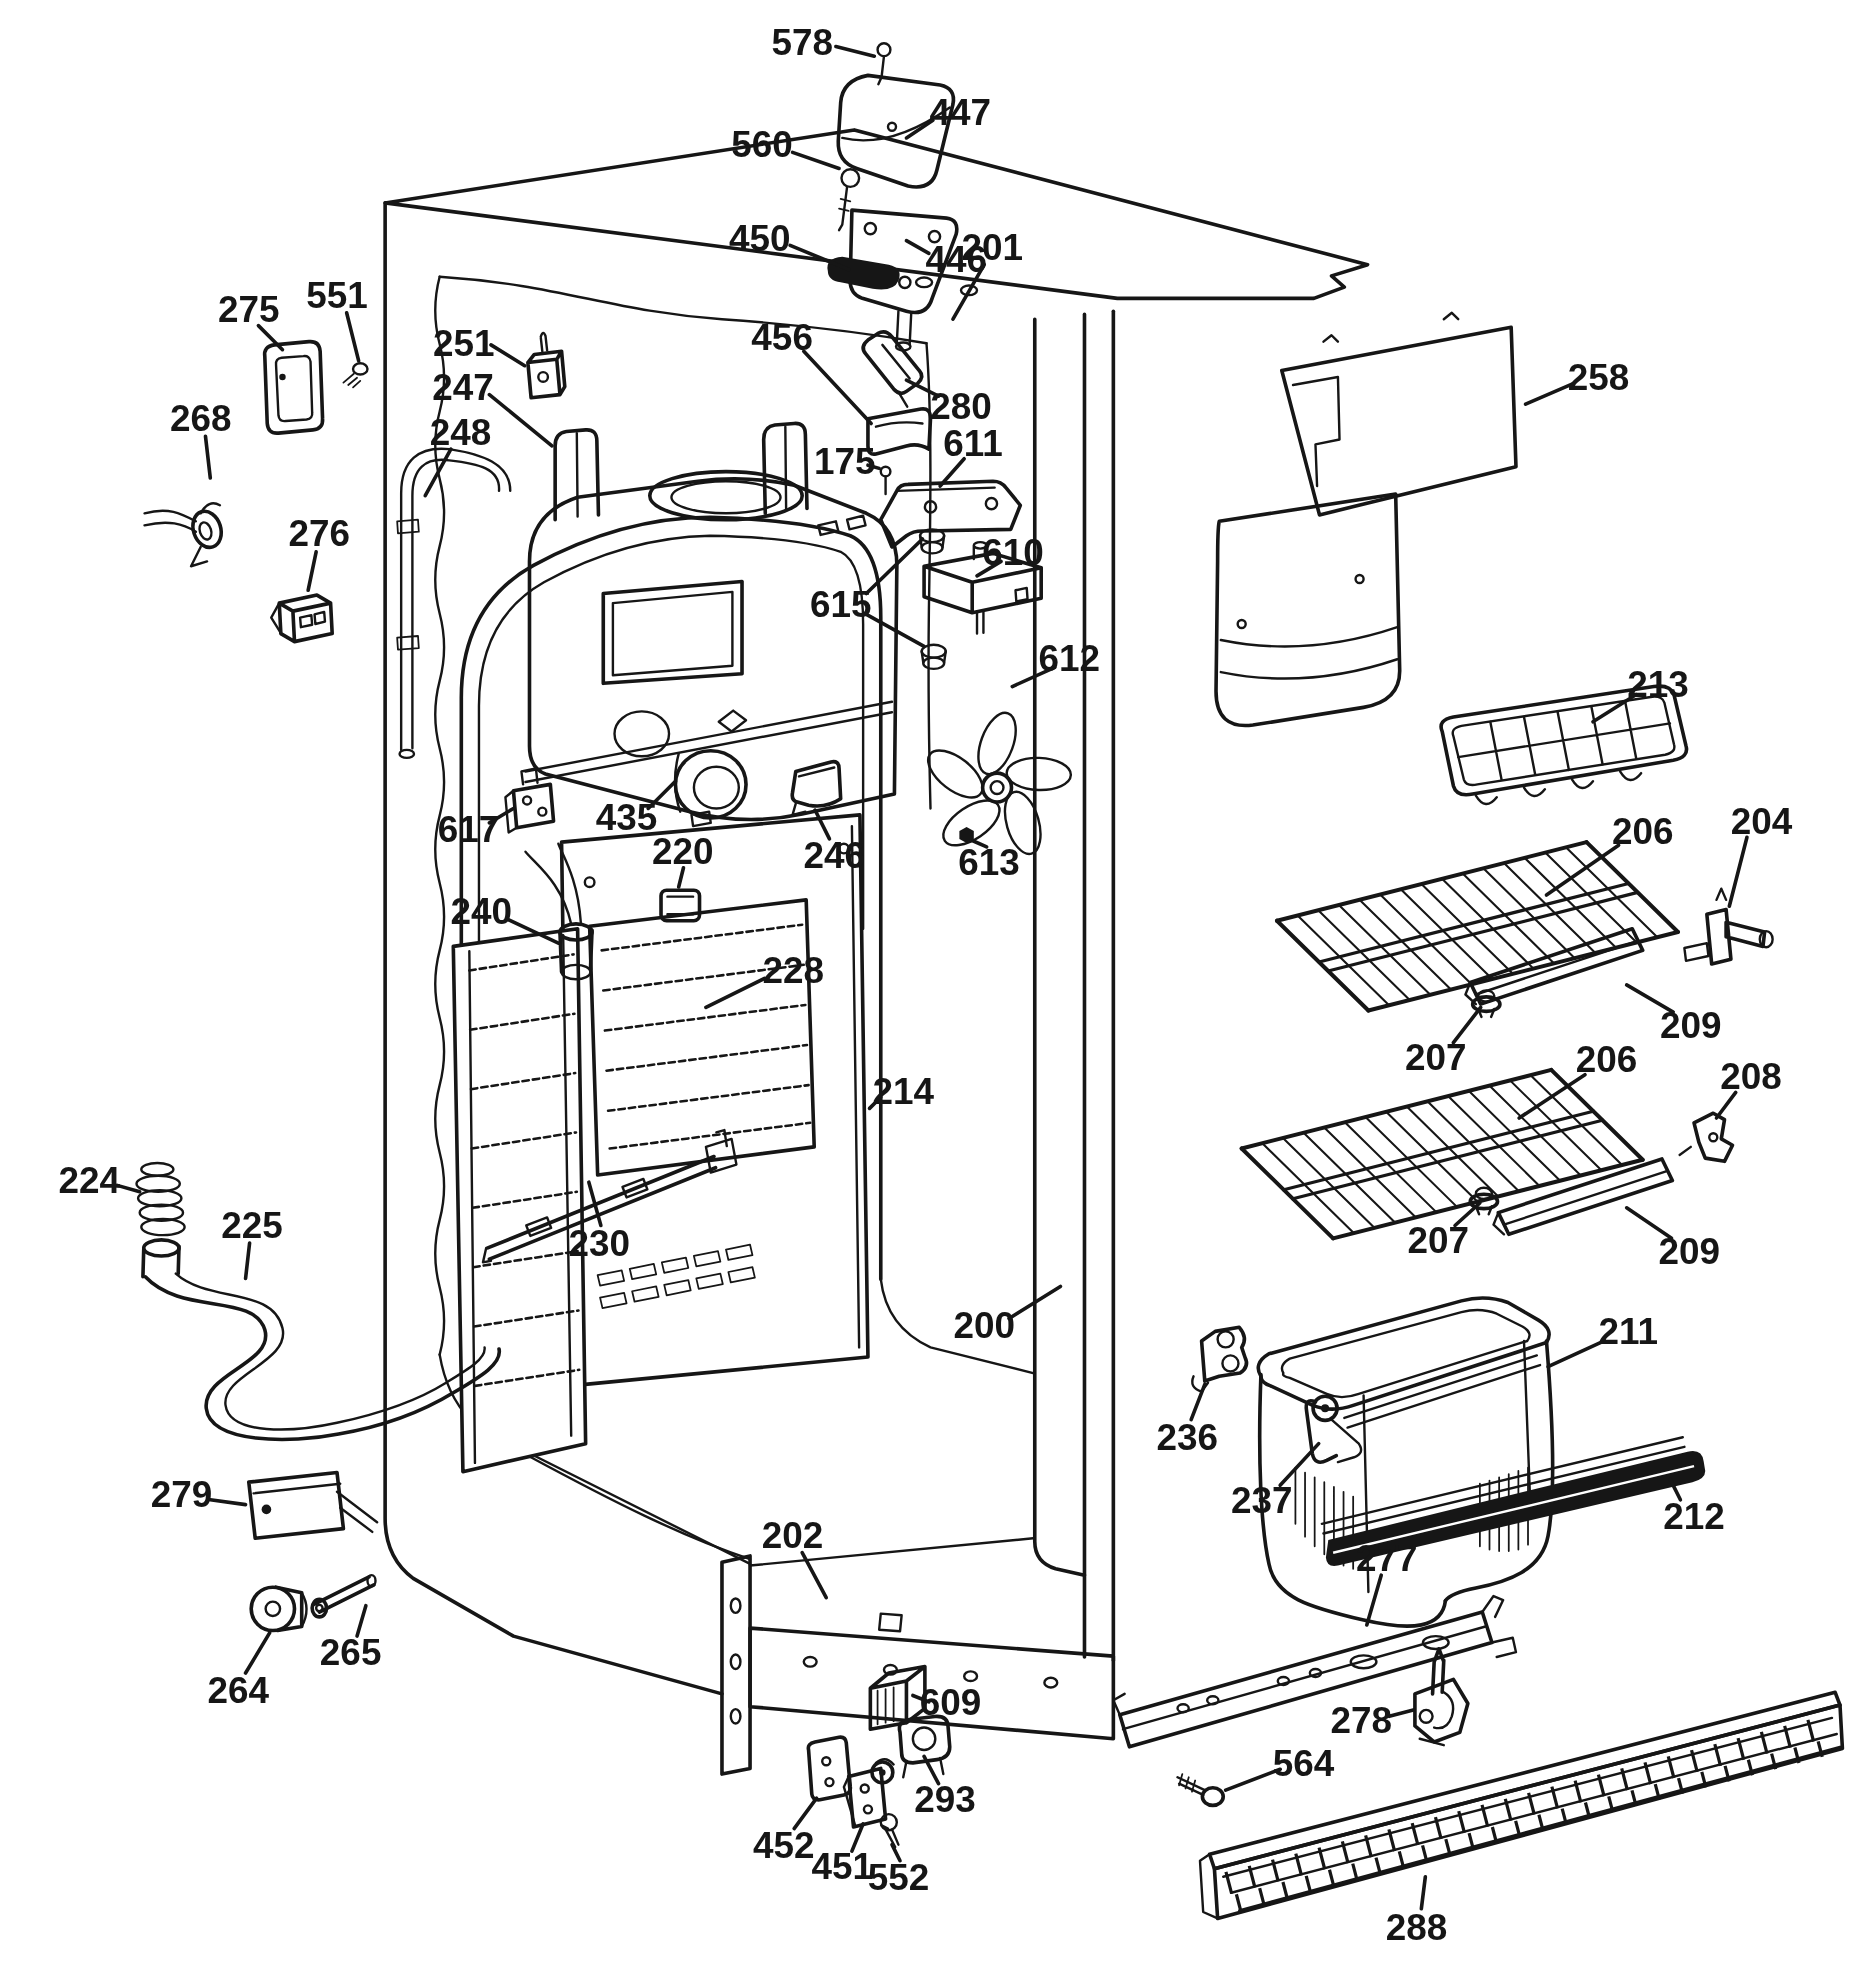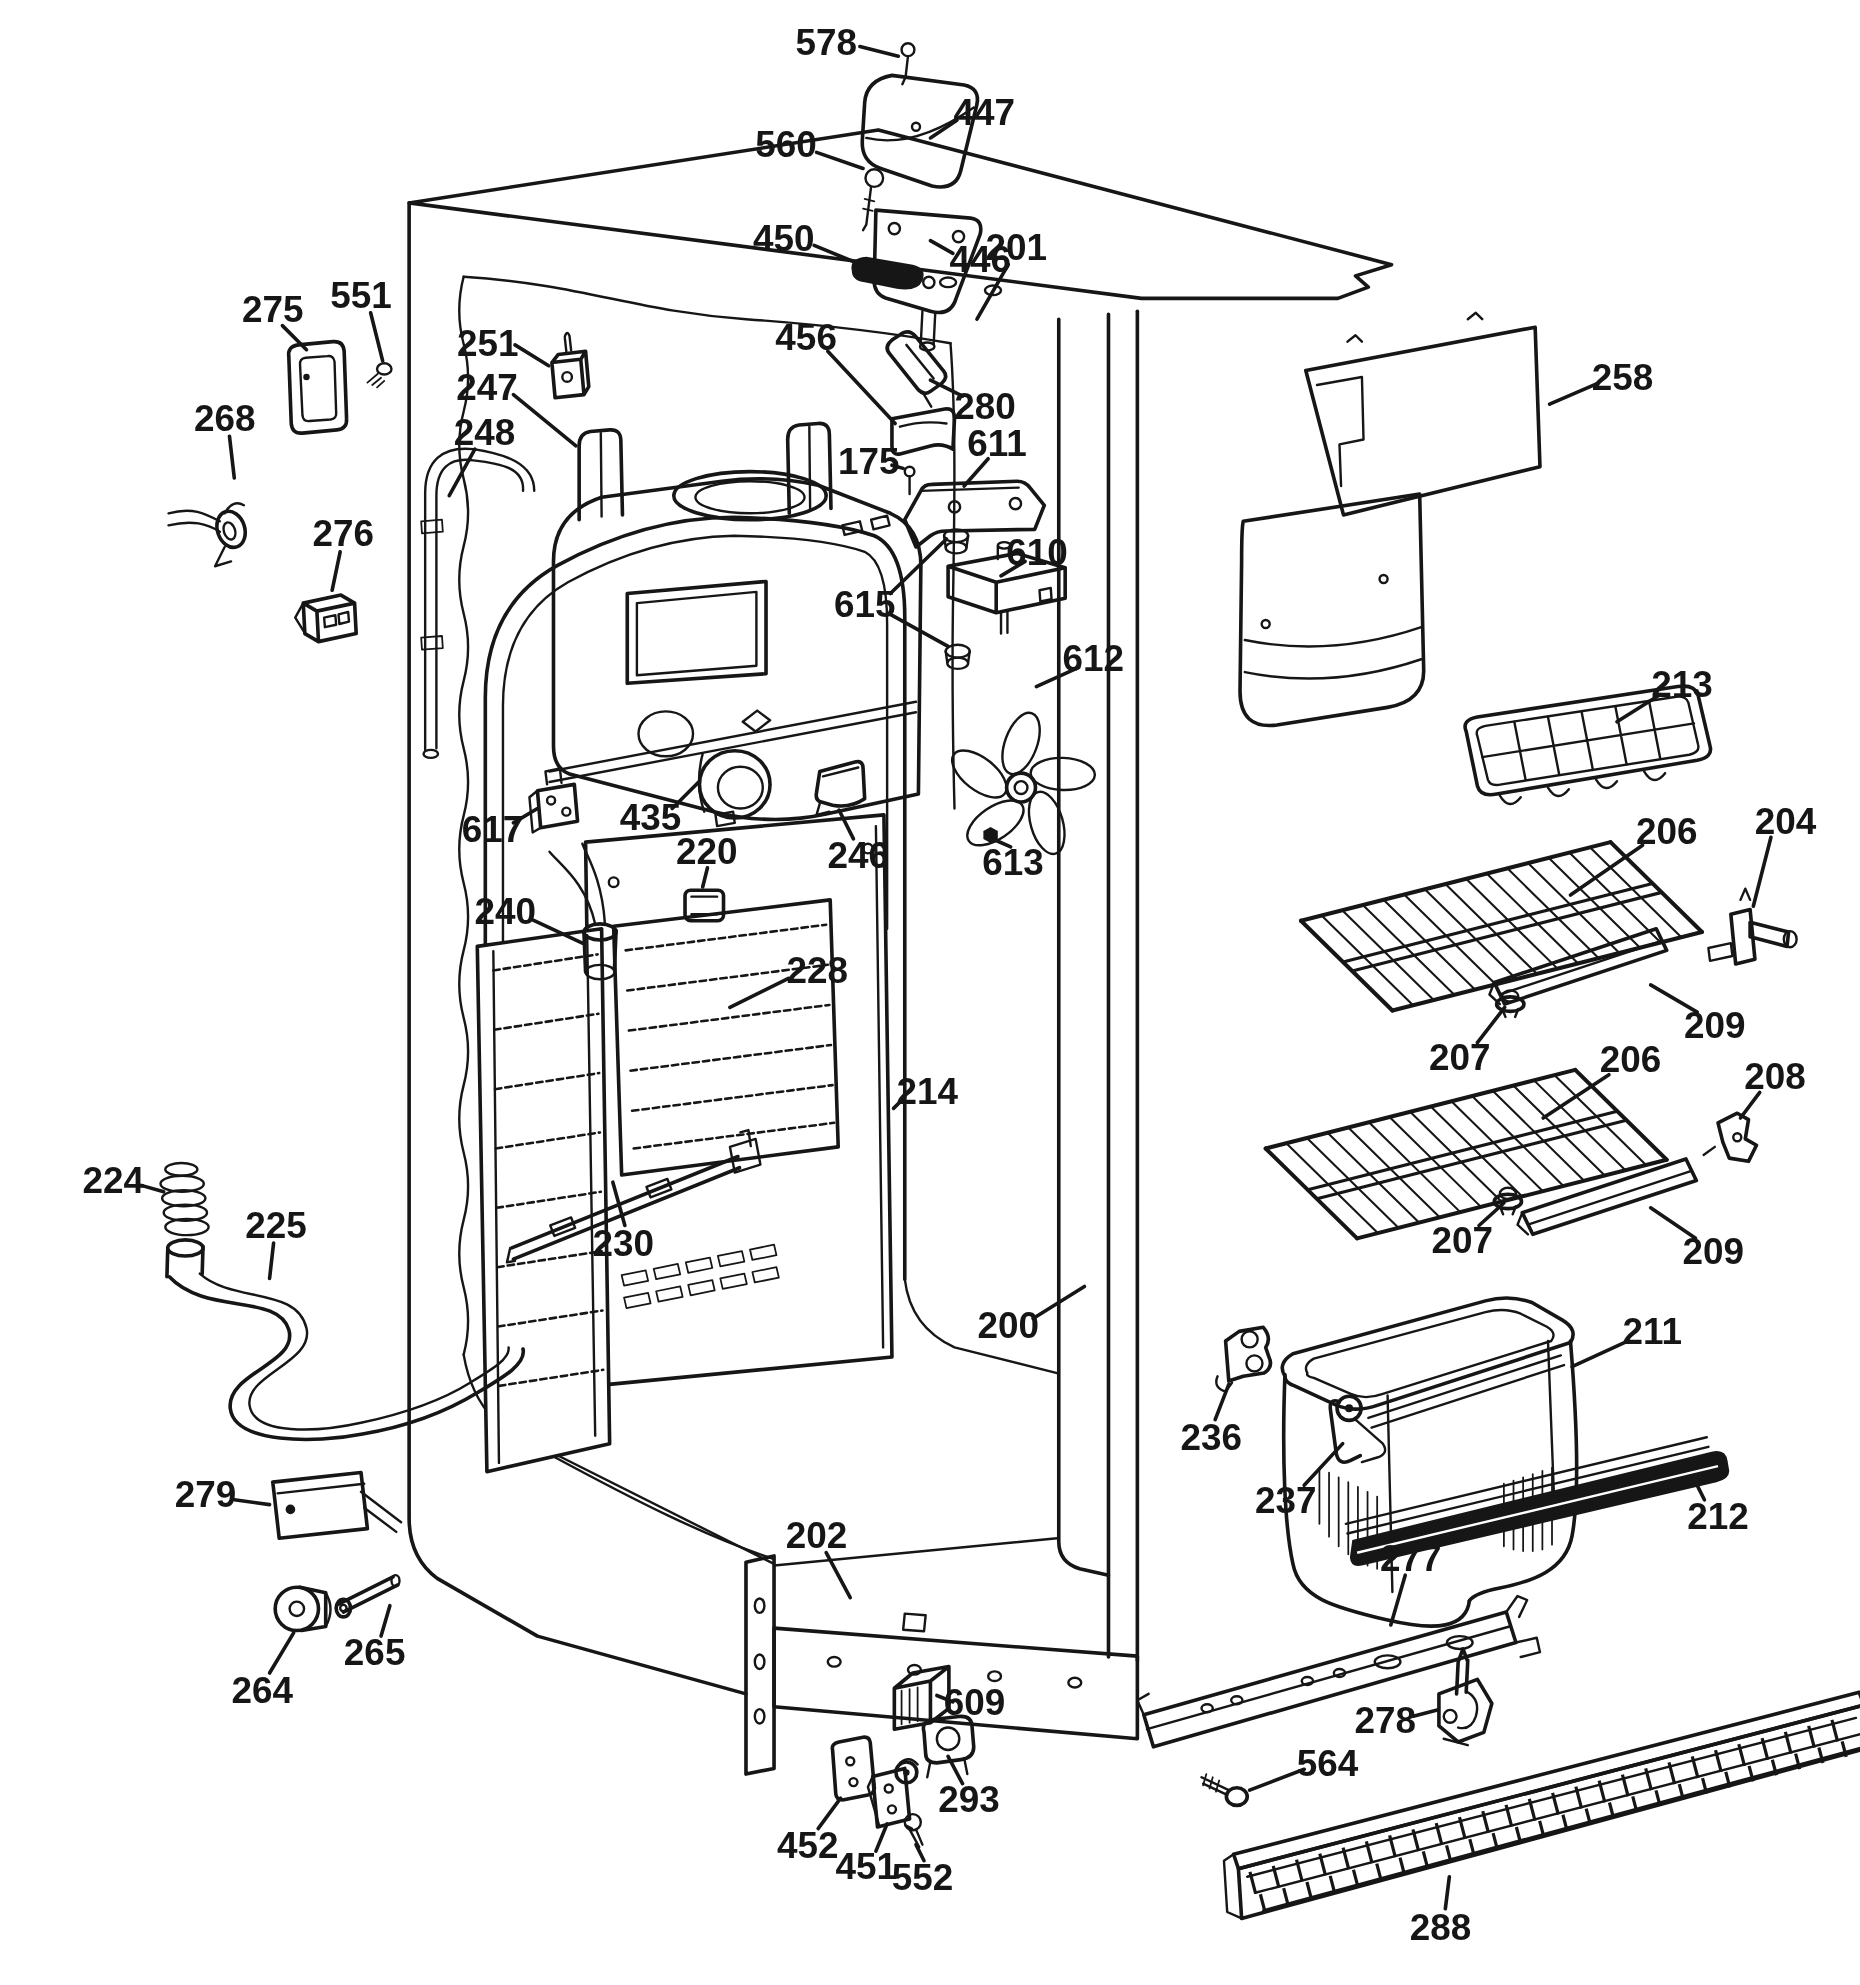--- a/index.html
+++ b/index.html
@@ -1,16 +1,16 @@
 <!DOCTYPE html>
 <html style="font-size:13px"><head>
 <meta charset="utf-8">
 <style>
   html,body{margin:0;padding:0;background:#ffffff;}
-  #stage{width:1636px;height:1985px;position:relative;background:#fff;padding-left:24px;}
+  #stage{width:1636px;height:1985px;position:relative;background:#fff;}
   svg{display:block;}
   .ln{fill:none;stroke:#161616;stroke-width:4.5;stroke-linecap:round;stroke-linejoin:round;}
   .thin{stroke-width:3;}
   .xthin{stroke-width:2.2;}
   .inkfill{fill:#161616;stroke:none;}
   .whitefill{fill:#ffffff;}
   .dash{stroke-dasharray:8 5;stroke-width:3.2;}
   .part-label{font-family:"Liberation Sans","DejaVu Sans",sans-serif;font-weight:bold;fill:#161616;}
 </style>
 </head>

